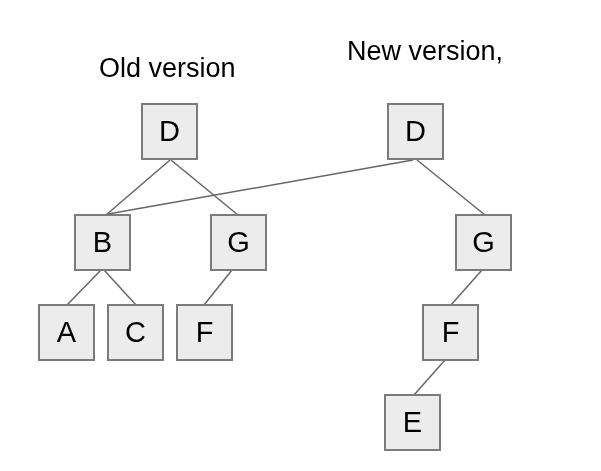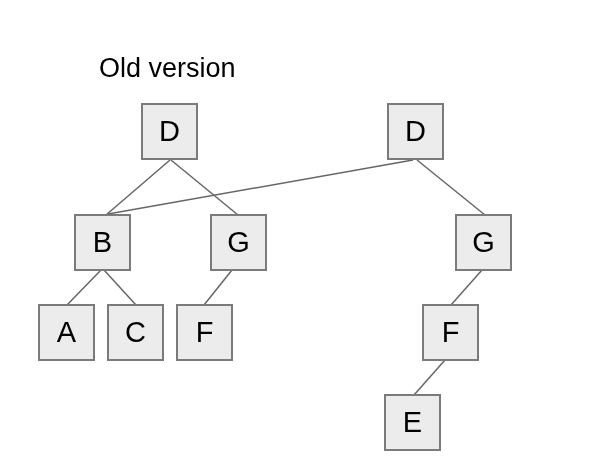--- a/index.html
+++ b/index.html
@@ -57,20 +57,21 @@
       <line x1="101" y1="270" x2="67" y2="305" stroke="#666666" stroke-width="1.5"></line>
       <line x1="104" y1="270" x2="136" y2="305" stroke="#666666" stroke-width="1.5"></line>
       <line x1="232" y1="270" x2="204" y2="305" stroke="#666666" stroke-width="1.5"></line>
       <line x1="482" y1="270" x2="451" y2="305" stroke="#666666" stroke-width="1.5"></line>
       <line x1="445" y1="360" x2="414" y2="395" stroke="#666666" stroke-width="1.5"></line>
     </svg>
 
   <div id="old-title" class="diagram-title">Old version</div>
 
   <div id="new-title" class="diagram-title">
+    <div>New version,</div>
   </div>
 
   <div id="node-layer">
       <div class="tree-node" style="left: 141px; top: 103px; width: 57px; height: 57px; background: rgb(236, 236, 236); border-color: rgb(123, 123, 123); color: rgb(0, 0, 0);">D</div>
       <div class="tree-node" style="left: 74px; top: 214px; width: 57px; height: 57px; background: rgb(236, 236, 236); border-color: rgb(123, 123, 123); color: rgb(0, 0, 0);">B</div>
       <div class="tree-node" style="left: 210px; top: 214px; width: 57px; height: 57px; background: rgb(236, 236, 236); border-color: rgb(123, 123, 123); color: rgb(0, 0, 0);">G</div>
       <div class="tree-node" style="left: 38px; top: 304px; width: 57px; height: 57px; background: rgb(236, 236, 236); border-color: rgb(123, 123, 123); color: rgb(0, 0, 0);">A</div>
       <div class="tree-node" style="left: 107px; top: 304px; width: 57px; height: 57px; background: rgb(236, 236, 236); border-color: rgb(123, 123, 123); color: rgb(0, 0, 0);">C</div>
       <div class="tree-node" style="left: 176px; top: 304px; width: 57px; height: 57px; background: rgb(236, 236, 236); border-color: rgb(123, 123, 123); color: rgb(0, 0, 0);">F</div>
       <div class="tree-node" style="left: 387px; top: 103px; width: 57px; height: 57px; background: rgb(236, 236, 236); border-color: rgb(123, 123, 123); color: rgb(0, 0, 0);">D</div>

